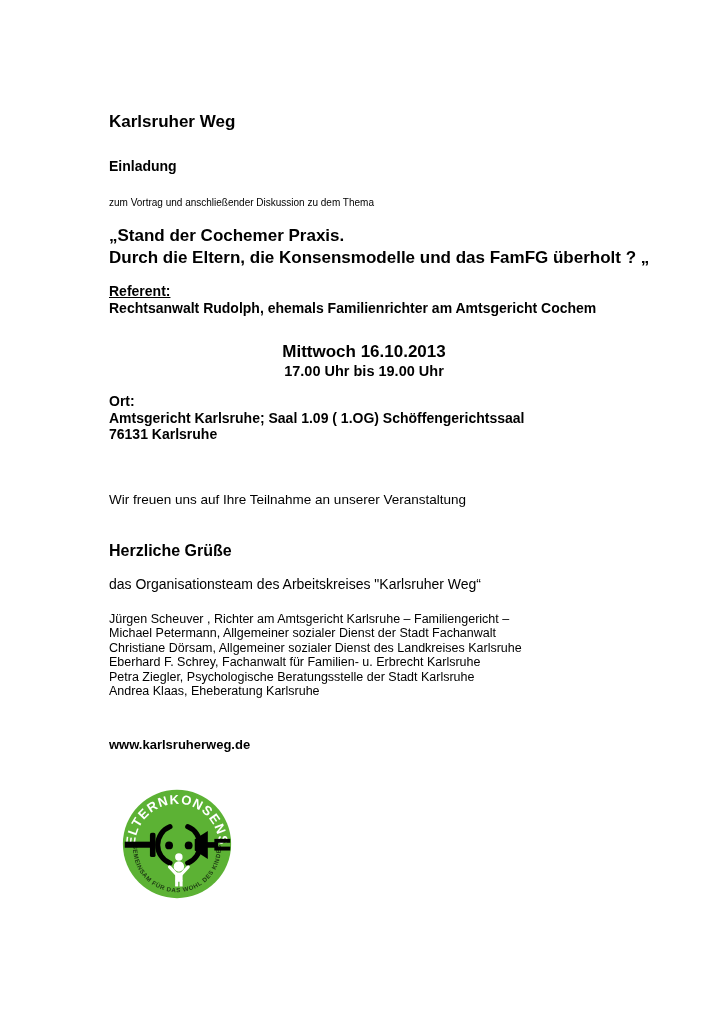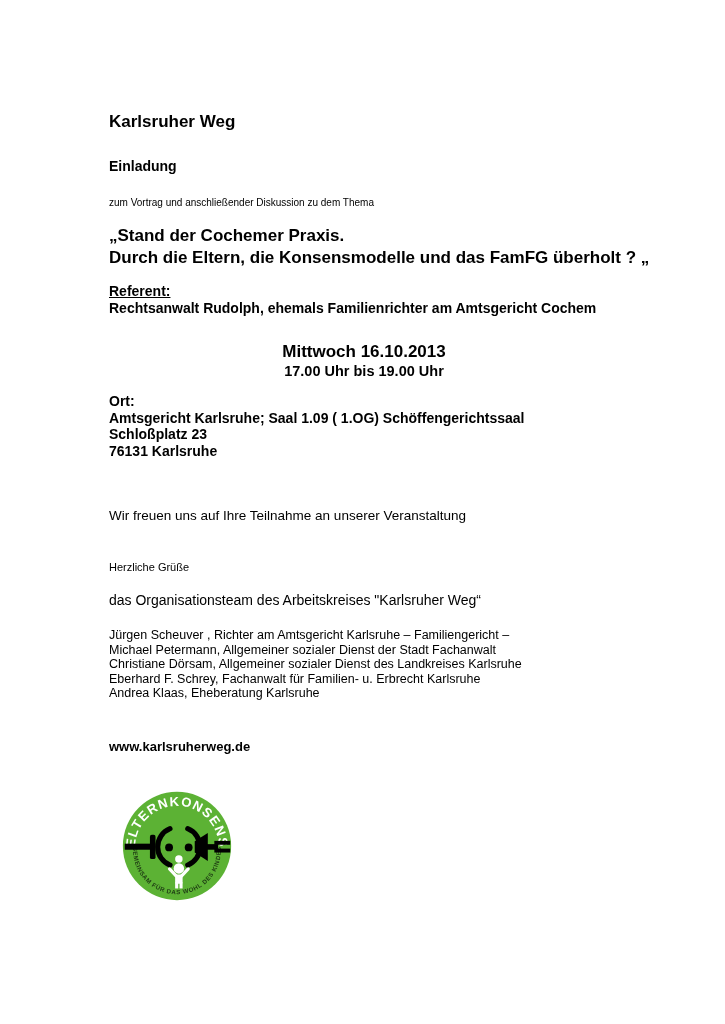--- a/index.html
+++ b/index.html
@@ -51,21 +51,21 @@
     font-size:14px; font-weight:bold; line-height:16.5px;
   }
   .location .label { }
   .location div { white-space:nowrap; }
   .participation {
     margin-top:49px;
     font-size:13.5px; line-height:16px; white-space:nowrap;
   }
   .greeting {
     margin-top:35px;
-    font-size:11px; line-height:16px;
+    font-size:16px; line-height:16px;font-weight:bold;
   }
   .team {
     margin-top:17px;
     font-size:14px; line-height:16px; white-space:nowrap;
   }
   .organizers {
     margin-top:20px;
     font-size:12.5px; line-height:14.6px;
   }
   .organizers div { white-space:nowrap; }
@@ -103,35 +103,35 @@
     </div>
 
     <div class="datetime">
       <div class="date">Mittwoch 16.10.2013</div>
       <div class="time">17.00 Uhr bis 19.00 Uhr</div>
     </div>
 
     <div class="location">
       <div><span class="label">Ort:</span></div>
       <div>Amtsgericht Karlsruhe; Saal 1.09 ( 1.OG) Schöffengerichtssaal</div>
-      <div>Schloßplatz 23</div>
       <div>76131 Karlsruhe</div>
     </div>
 
     <div class="participation">Wir freuen uns auf Ihre Teilnahme an unserer Veranstaltung</div>
 
     <div class="greeting">Herzliche Grüße</div>
 
     <div class="team">das Organisationsteam des Arbeitskreises "Karlsruher Weg“</div>
 
     <div class="organizers">
       <div>Jürgen Scheuver , Richter am Amtsgericht Karlsruhe – Familiengericht –</div>
       <div>Michael Petermann, Allgemeiner sozialer Dienst der Stadt Fachanwalt</div>
       <div>Christiane Dörsam, Allgemeiner sozialer Dienst des Landkreises Karlsruhe</div>
       <div>Eberhard F. Schrey, Fachanwalt für Familien- u. Erbrecht Karlsruhe</div>
+      <div>Petra Ziegler, Psychologische Beratungsstelle der Stadt Karlsruhe</div>
       <div>Andrea Klaas, Eheberatung Karlsruhe</div>
     </div>
 
     <div class="website">www.karlsruherweg.de</div>
 
     <div class="logo-wrap">
       <svg width="112" height="112" viewBox="0 0 120 120">
 
         <circle cx="60" cy="60" r="58" fill="#5cb234"></circle>
 

